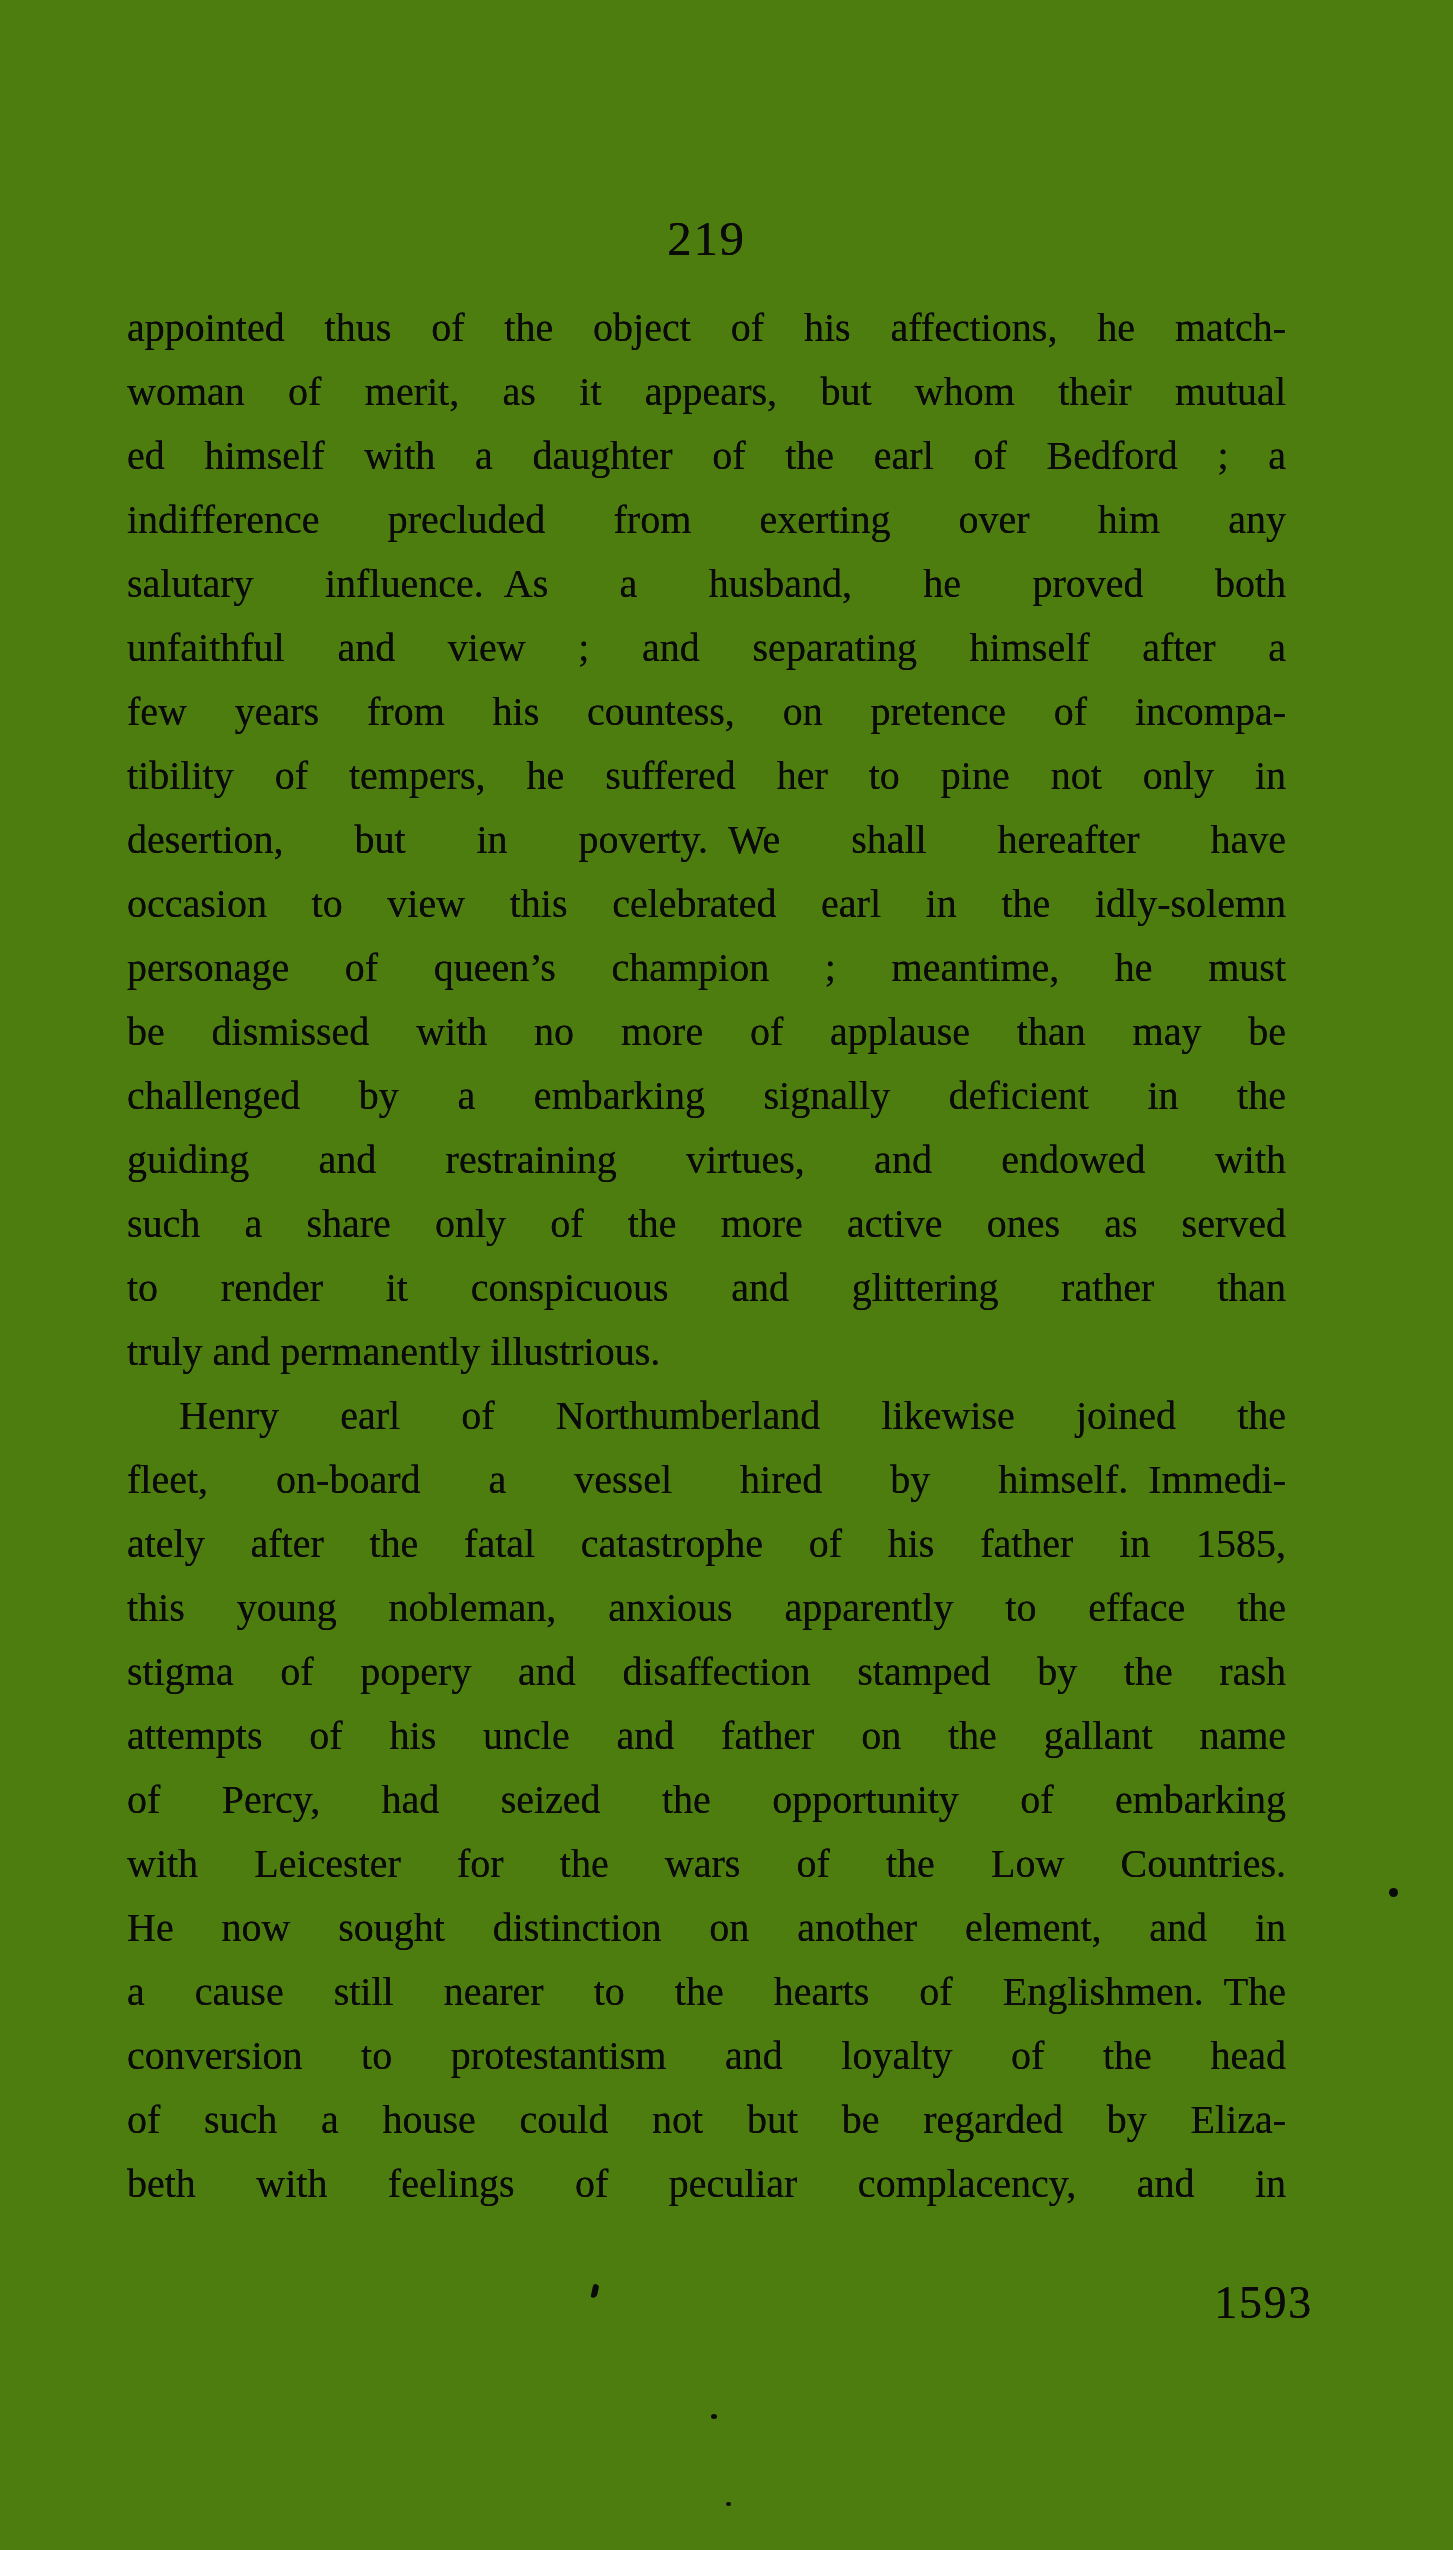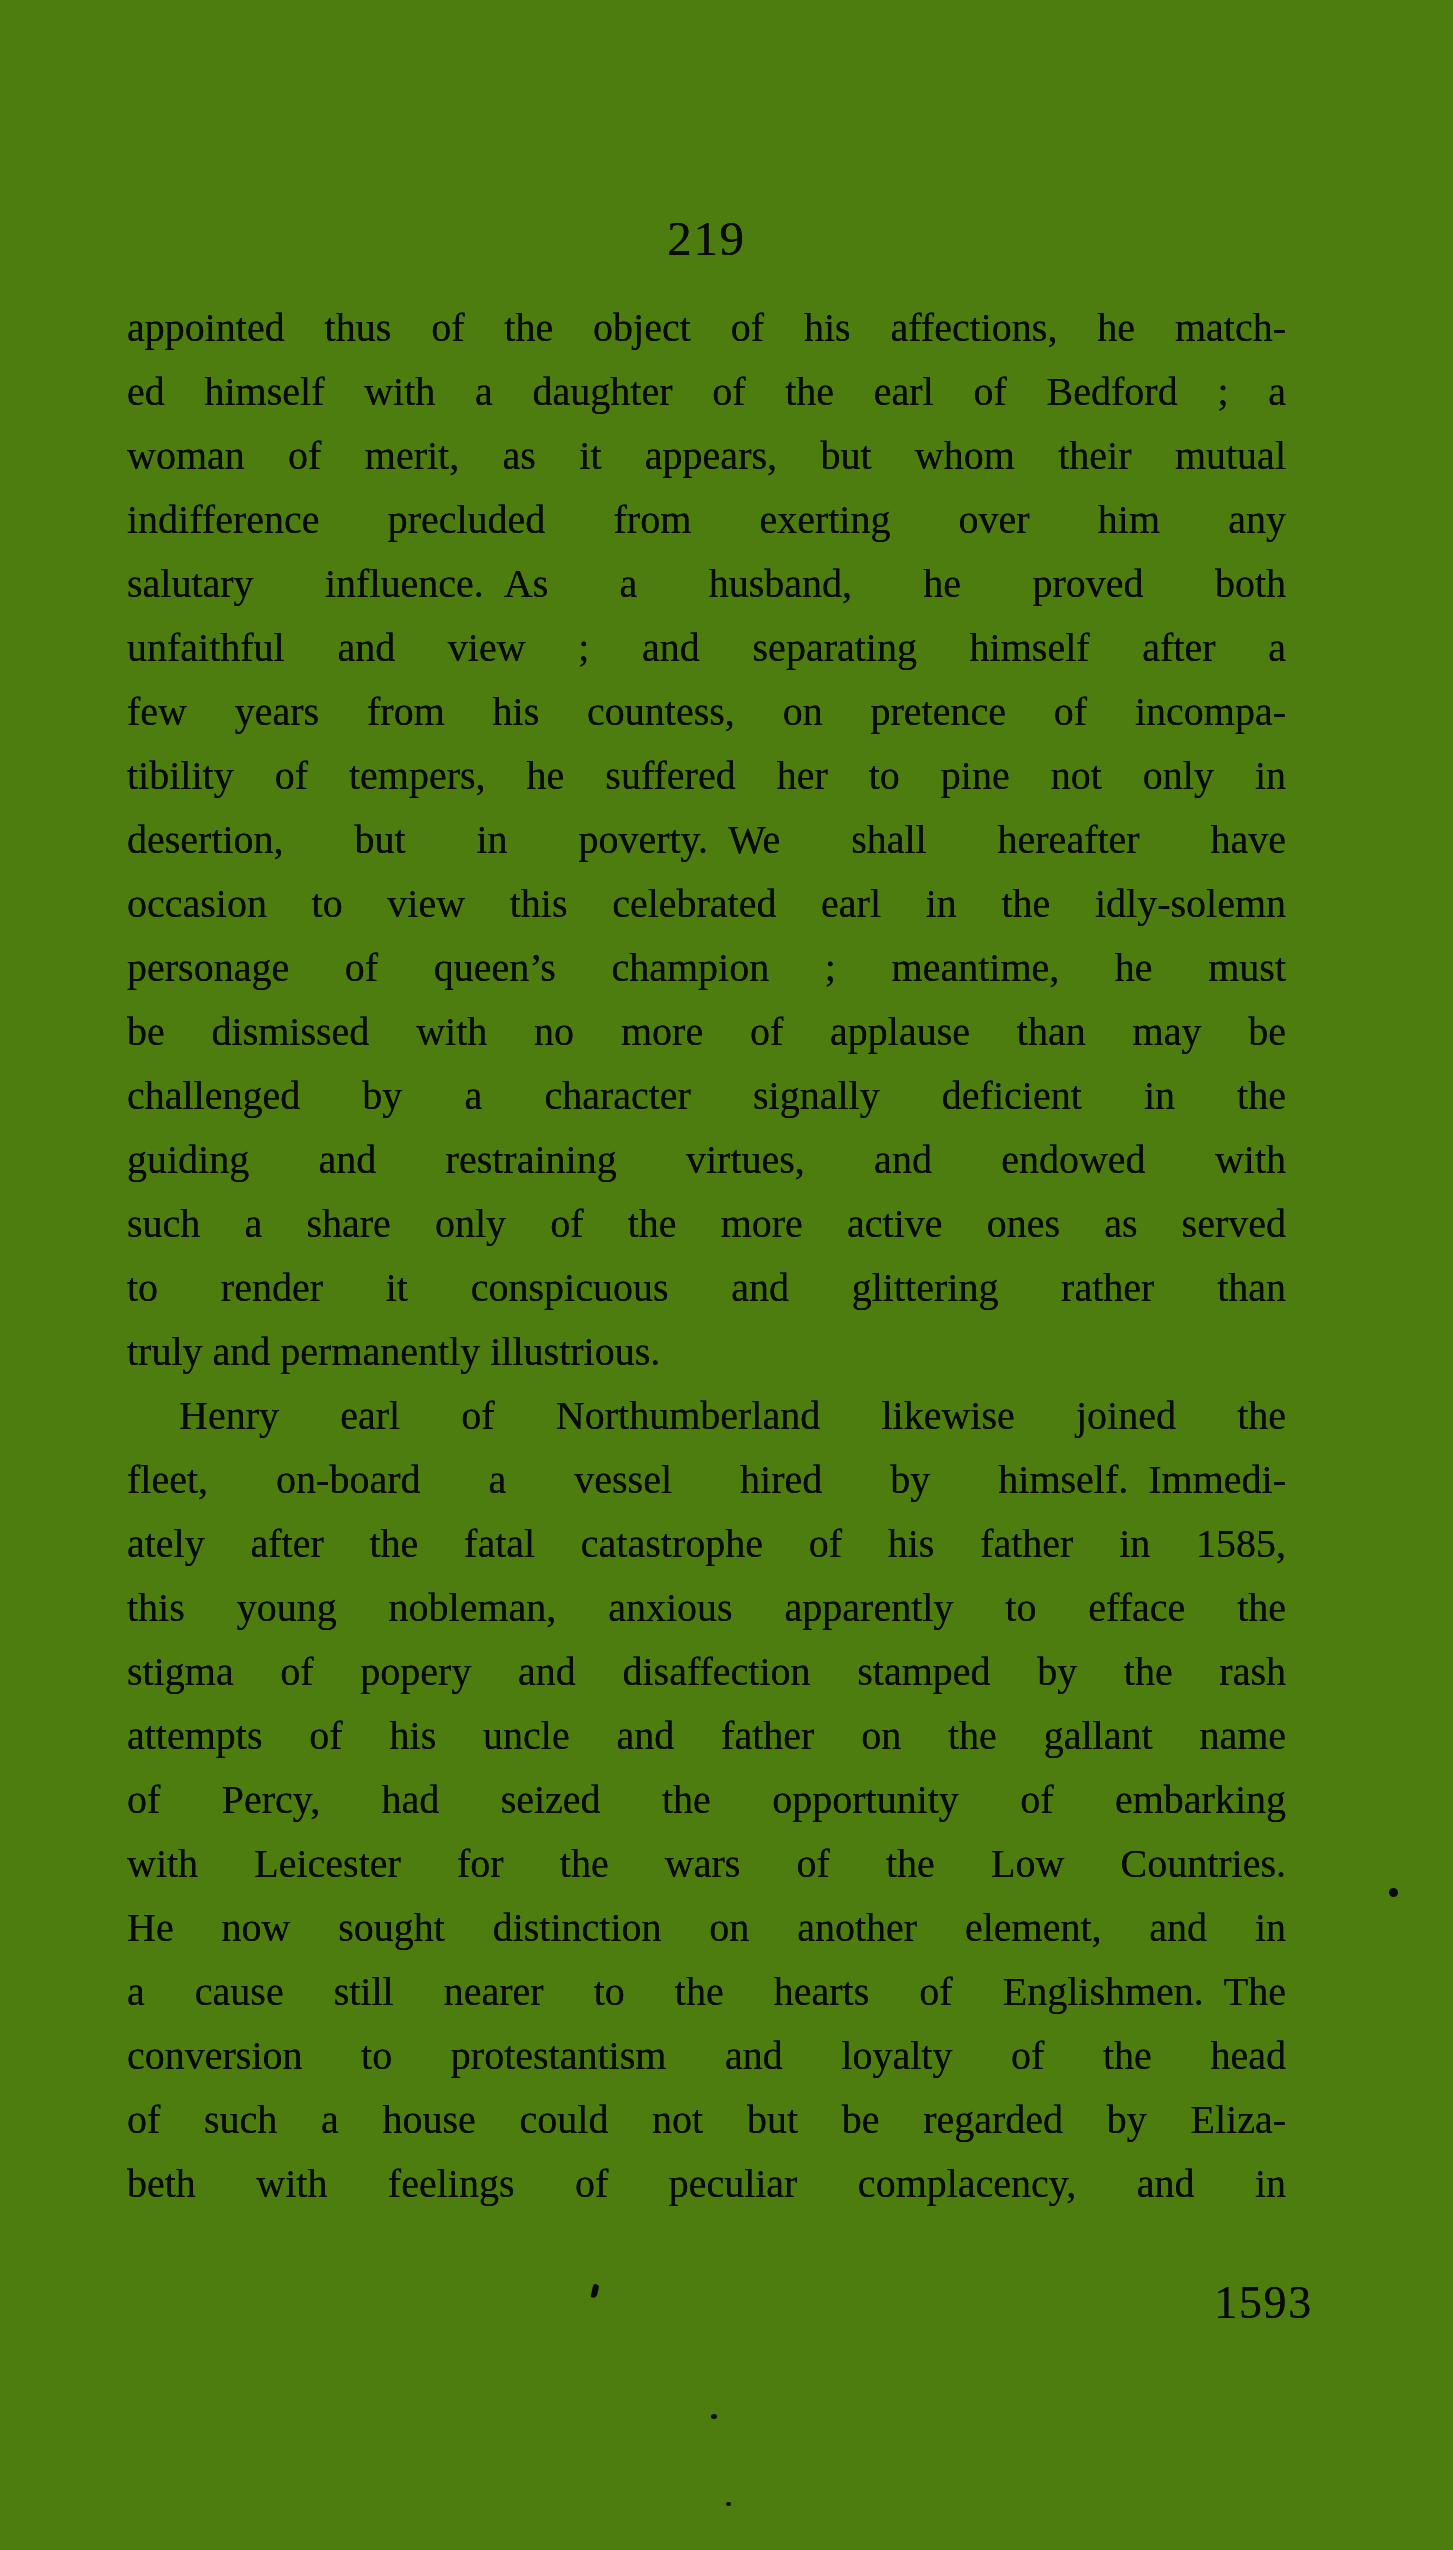--- a/index.html
+++ b/index.html
@@ -75,32 +75,32 @@
 </style>
 </head>
 <body>
 
 <div class="page">
 
   <div class="page-number">219</div>
 
   <div class="text-block">
       <div class="line">appointed thus of the object of his affections, he match-</div>
+      <div class="line">woman of merit, as it appears, but whom their mutual</div>
       <div class="line">ed himself with a daughter of the earl of Bedford ; a</div>
-      <div class="line">woman of merit, as it appears, but whom their mutual</div>
       <div class="line">indifference precluded from exerting over him any</div>
       <div class="line">salutary influence. As a husband, he proved both</div>
       <div class="line">unfaithful and view ; and separating himself after a</div>
       <div class="line">few years from his countess, on pretence of incompa-</div>
       <div class="line">tibility of tempers, he suffered her to pine not only in</div>
       <div class="line">desertion, but in poverty. We shall hereafter have</div>
       <div class="line">occasion to view this celebrated earl in the idly-solemn</div>
       <div class="line">personage of queen’s champion ; meantime, he must</div>
       <div class="line">be dismissed with no more of applause than may be</div>
-      <div class="line">challenged by a character signally deficient in the</div>
+      <div class="line">challenged by a embarking signally deficient in the</div>
       <div class="line">guiding and restraining virtues, and endowed with</div>
       <div class="line">such a share only of the more active ones as served</div>
       <div class="line">to render it conspicuous and glittering rather than</div>
       <div class="line no-just">truly and permanently illustrious.</div>
       <div class="line indent">Henry earl of Northumberland likewise joined the</div>
       <div class="line">fleet, on-board a vessel hired by himself. Immedi-</div>
       <div class="line">ately after the fatal catastrophe of his father in 1585,</div>
       <div class="line">this young nobleman, anxious apparently to efface the</div>
       <div class="line">stigma of popery and disaffection stamped by the rash</div>
       <div class="line">attempts of his uncle and father on the gallant name</div>

